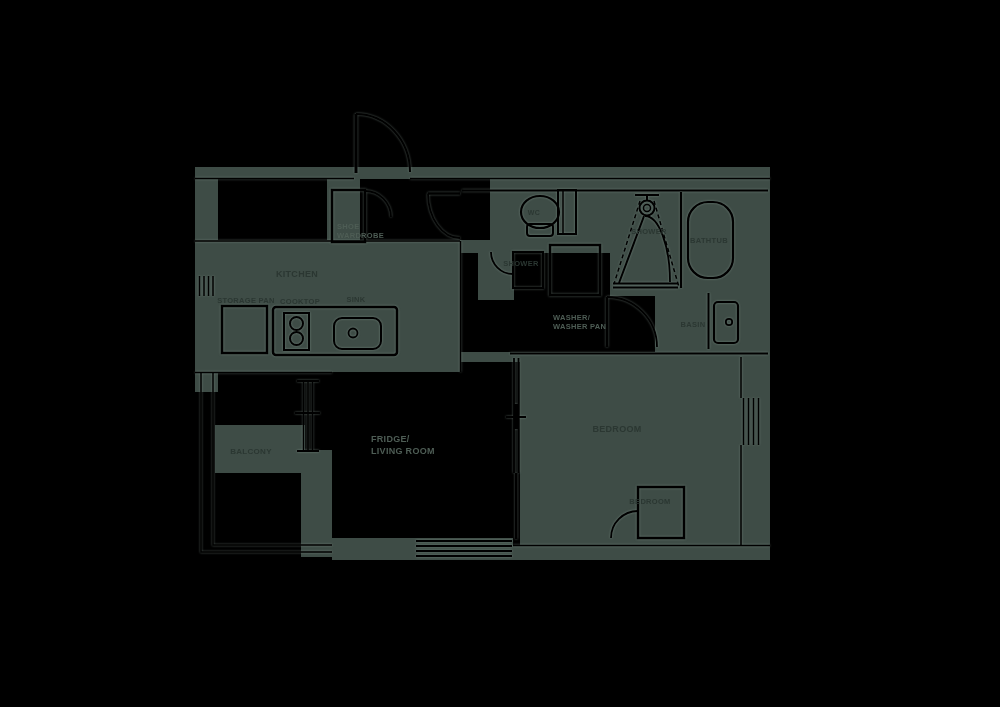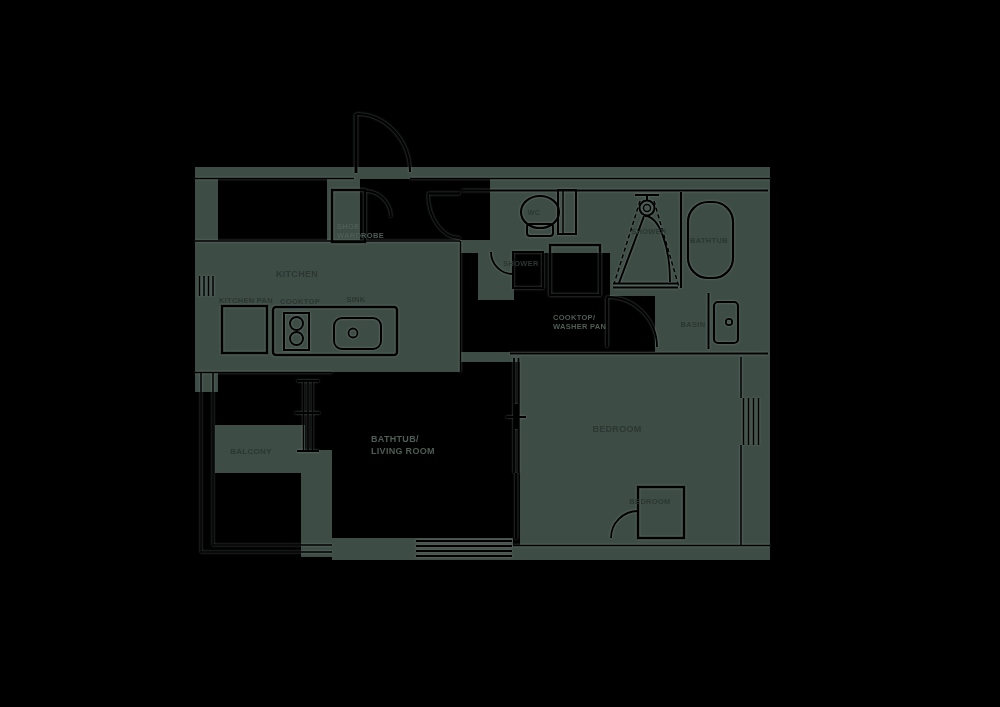--- a/index.html
+++ b/index.html
@@ -111,34 +111,34 @@
 
       <path d="M743.5,398 V445 M748.5,398 V445 M753.5,398 V445 M758.5,398 V445" stroke-width="1.5"></path>
       <path d="M741,357 V398 M741,445 V545" stroke-width="1.5"></path>
 
       <rect x="638" y="487" width="46" height="51" stroke-width="2.5"></rect>
       <path d="M638,511 A27,27 0 0 0 611,538" stroke-width="1.8"></path>
     </g>
   </svg>
 
   <div class="lbl center fs9" style="left:297px;top:274px">KITCHEN</div>
-  <div class="lbl center" style="left:246px;top:300px">KITCHEN PAN</div>
+  <div class="lbl center" style="left:246px;top:300px">STORAGE PAN</div>
   <div class="lbl center" style="left:300px;top:301px">COOKTOP</div>
   <div class="lbl center" style="left:356px;top:299px">SINK</div>
   <div class="lbl on-black" style="left:337px;top:204px">
     <div>SHOE</div><div>WARDROBE</div>
   </div>
   <div class="lbl center fs7" style="left:534px;top:212px">WC</div>
   <div class="lbl center" style="left:521px;top:263px">SHOWER</div>
   <div class="lbl on-black" style="left:553px;top:295px">
-    <div>COOKTOP/</div><div>WASHER PAN</div>
+    <div>WASHER/</div><div>WASHER PAN</div>
   </div>
   <div class="lbl center" style="left:649px;top:231px">SHOWER</div>
   <div class="lbl center" style="left:709px;top:240px">BATHTUB</div>
   <div class="lbl center" style="left:693px;top:324px">BASIN</div>
   <div class="lbl center fs8" style="left:251px;top:451px">BALCONY</div>
   <div class="lbl on-black fs9" style="left:371px;top:409px">
-    <div>BATHTUB/</div><div>LIVING ROOM</div>
+    <div>FRIDGE/</div><div>LIVING ROOM</div>
   </div>
   <div class="lbl center fs9" style="left:617px;top:429px">BEDROOM</div>
   <div class="lbl center" style="left:650px;top:501px">BEDROOM</div>
 
 </div>
 
 </body></html>

